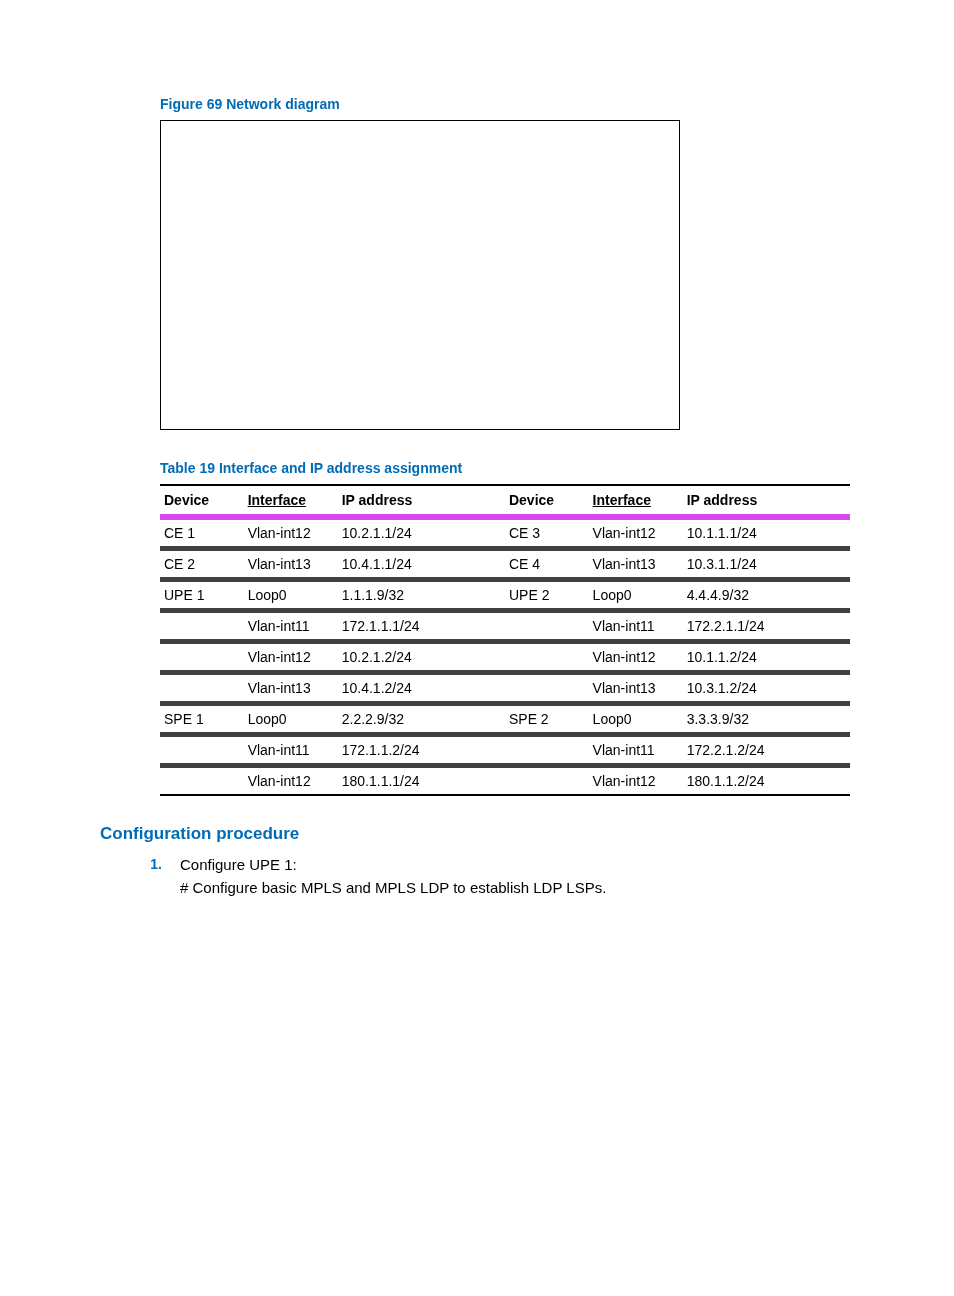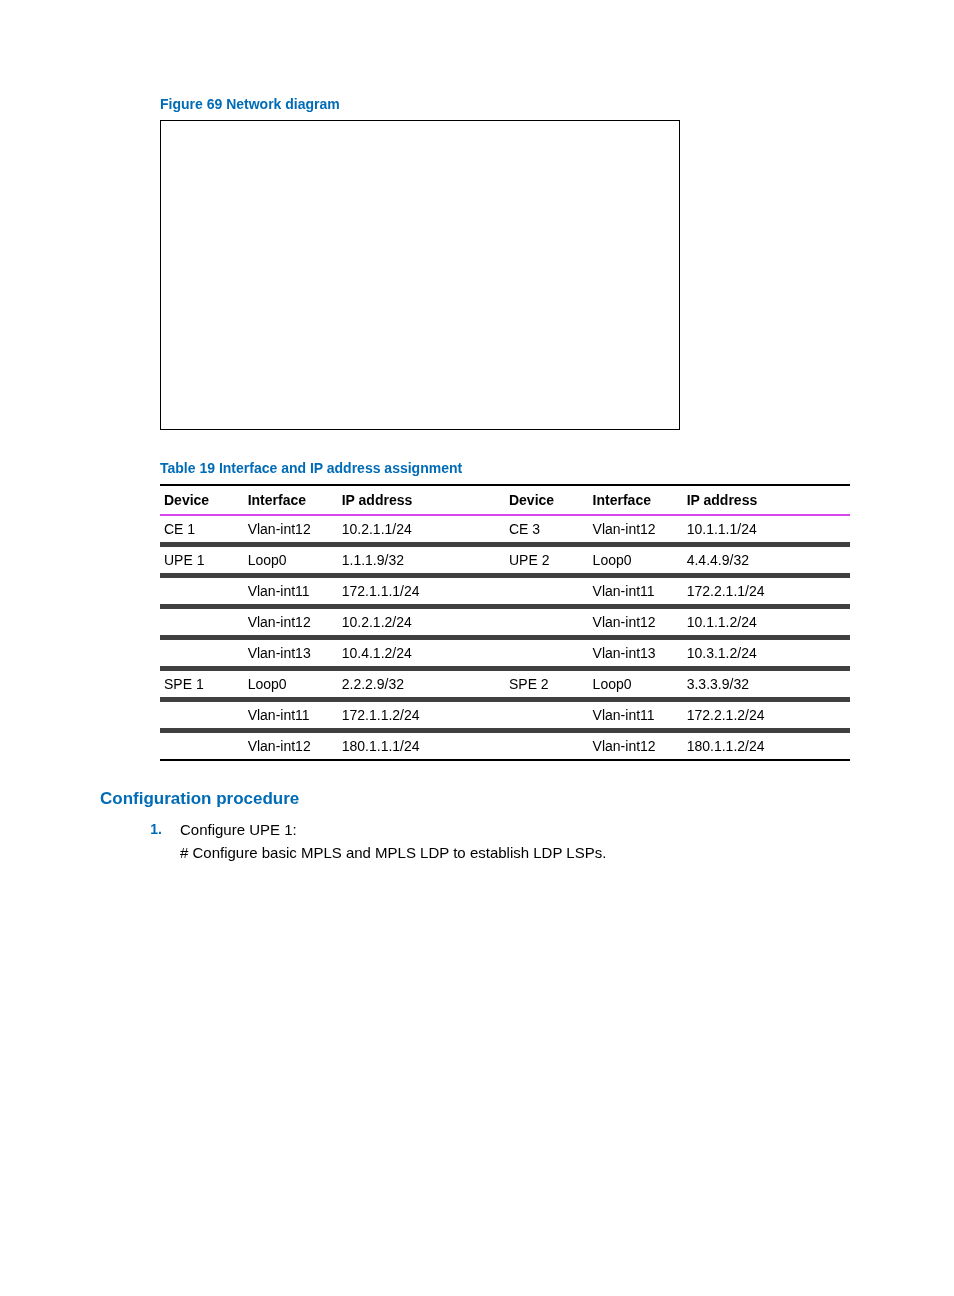--- a/index.html
+++ b/index.html
@@ -33,36 +33,36 @@
     margin-bottom: 30px;
   }
   table.iface {
     border-collapse: collapse;
     width: 690px;
     font-size: 14px;
     margin-bottom: 28px;
   }
   table.iface thead tr {
     border-top: 2px solid #000;
-    border-bottom: 2px solid #d946ef;
+    border-bottom: 6px solid #d946ef;
   }
   table.iface th {
     text-align: left;
     font-weight: bold;
     padding: 6px 10px 6px 4px;
   }
   table.iface td {
     padding: 5px 10px 5px 4px;
     border-bottom: 5px solid #404040;
   }
   table.iface tbody tr:last-child td {
     border-bottom: 2px solid #000;
   }
   .col-device { width: 80px; }
-  .col-iface  { width: 90px; }
+  .col-iface  { width: 90px; text-decoration: underline; }
   .col-ip     { width: 160px; }
 
   .section-heading {
     color: #006bb6;
     font-weight: bold;
     font-size: 17px;
     margin: 12px 0 12px 0;
   }
   .step-line {
     display: flex;
@@ -123,20 +123,28 @@
       <tbody id="table-body">
       <tr>
             <td>CE 1</td>
             <td>Vlan-int12</td>
             <td>10.2.1.1/24</td>
             <td>CE 3</td>
             <td>Vlan-int12</td>
             <td>10.1.1.1/24</td>
           </tr>
           <tr>
+            <td>CE 2</td>
+            <td>Vlan-int13</td>
+            <td>10.4.1.1/24</td>
+            <td>CE 4</td>
+            <td>Vlan-int13</td>
+            <td>10.3.1.1/24</td>
+          </tr>
+          <tr>
             <td>UPE 1</td>
             <td>Loop0</td>
             <td>1.1.1.9/32</td>
             <td>UPE 2</td>
             <td>Loop0</td>
             <td>4.4.4.9/32</td>
           </tr>
           <tr>
             <td></td>
             <td>Vlan-int11</td>

